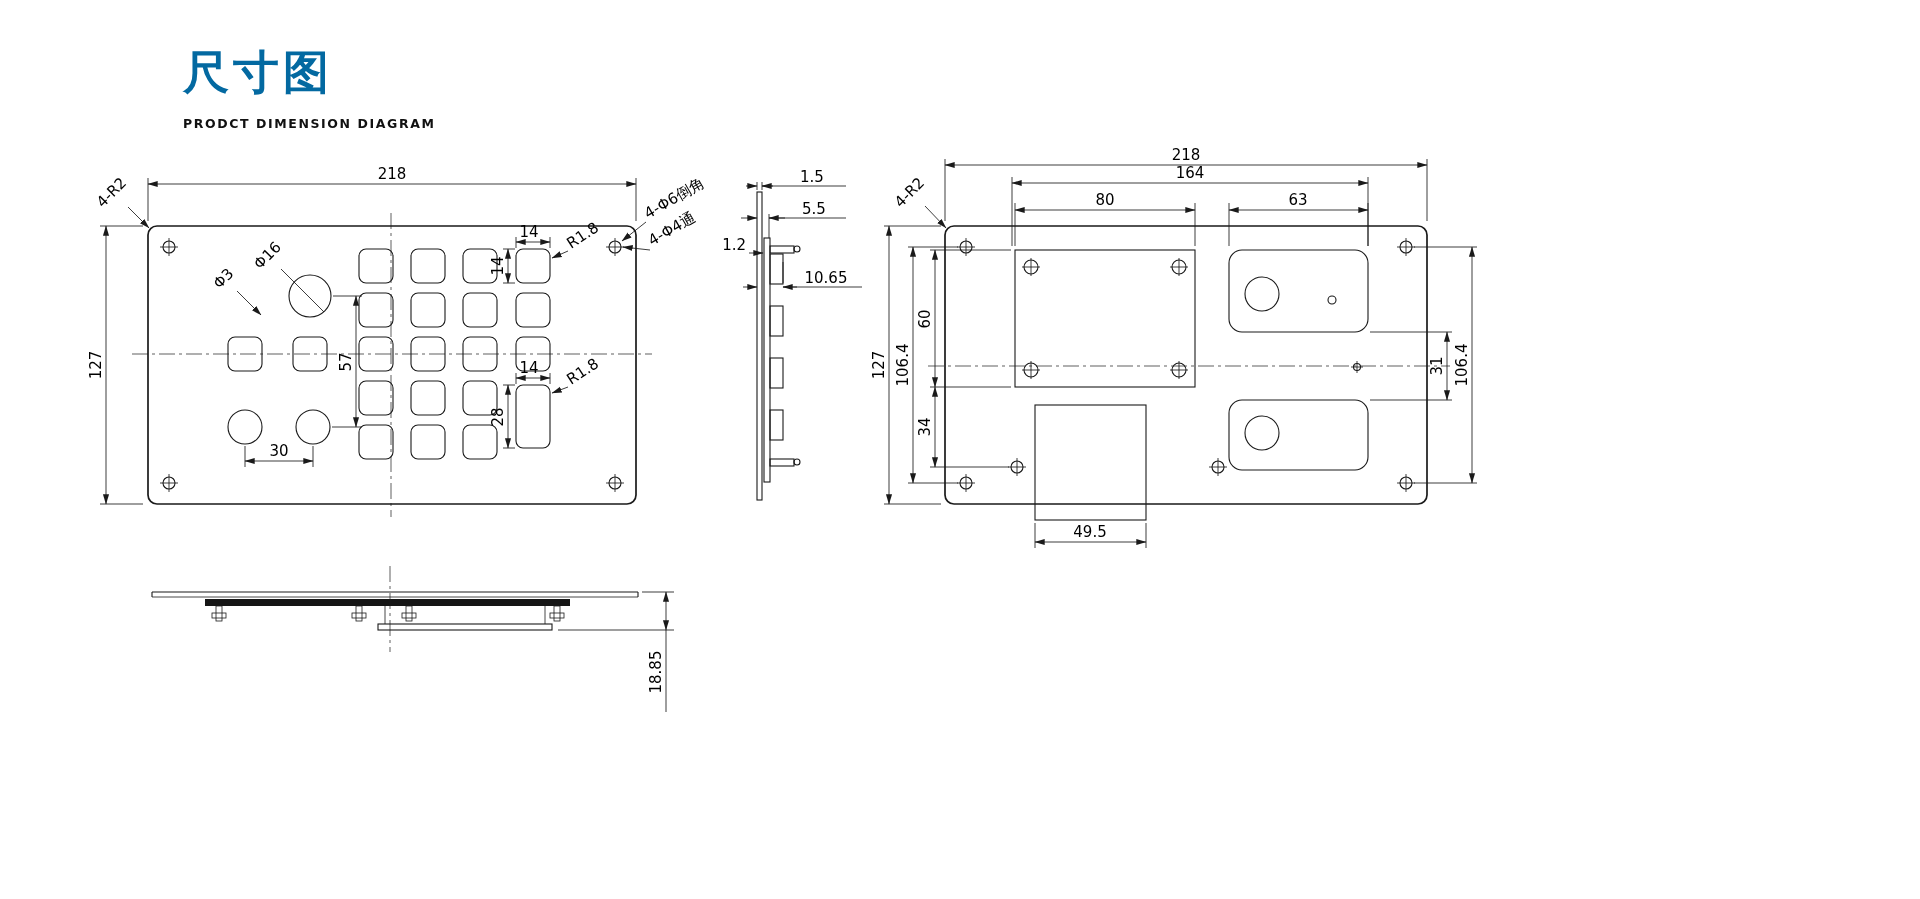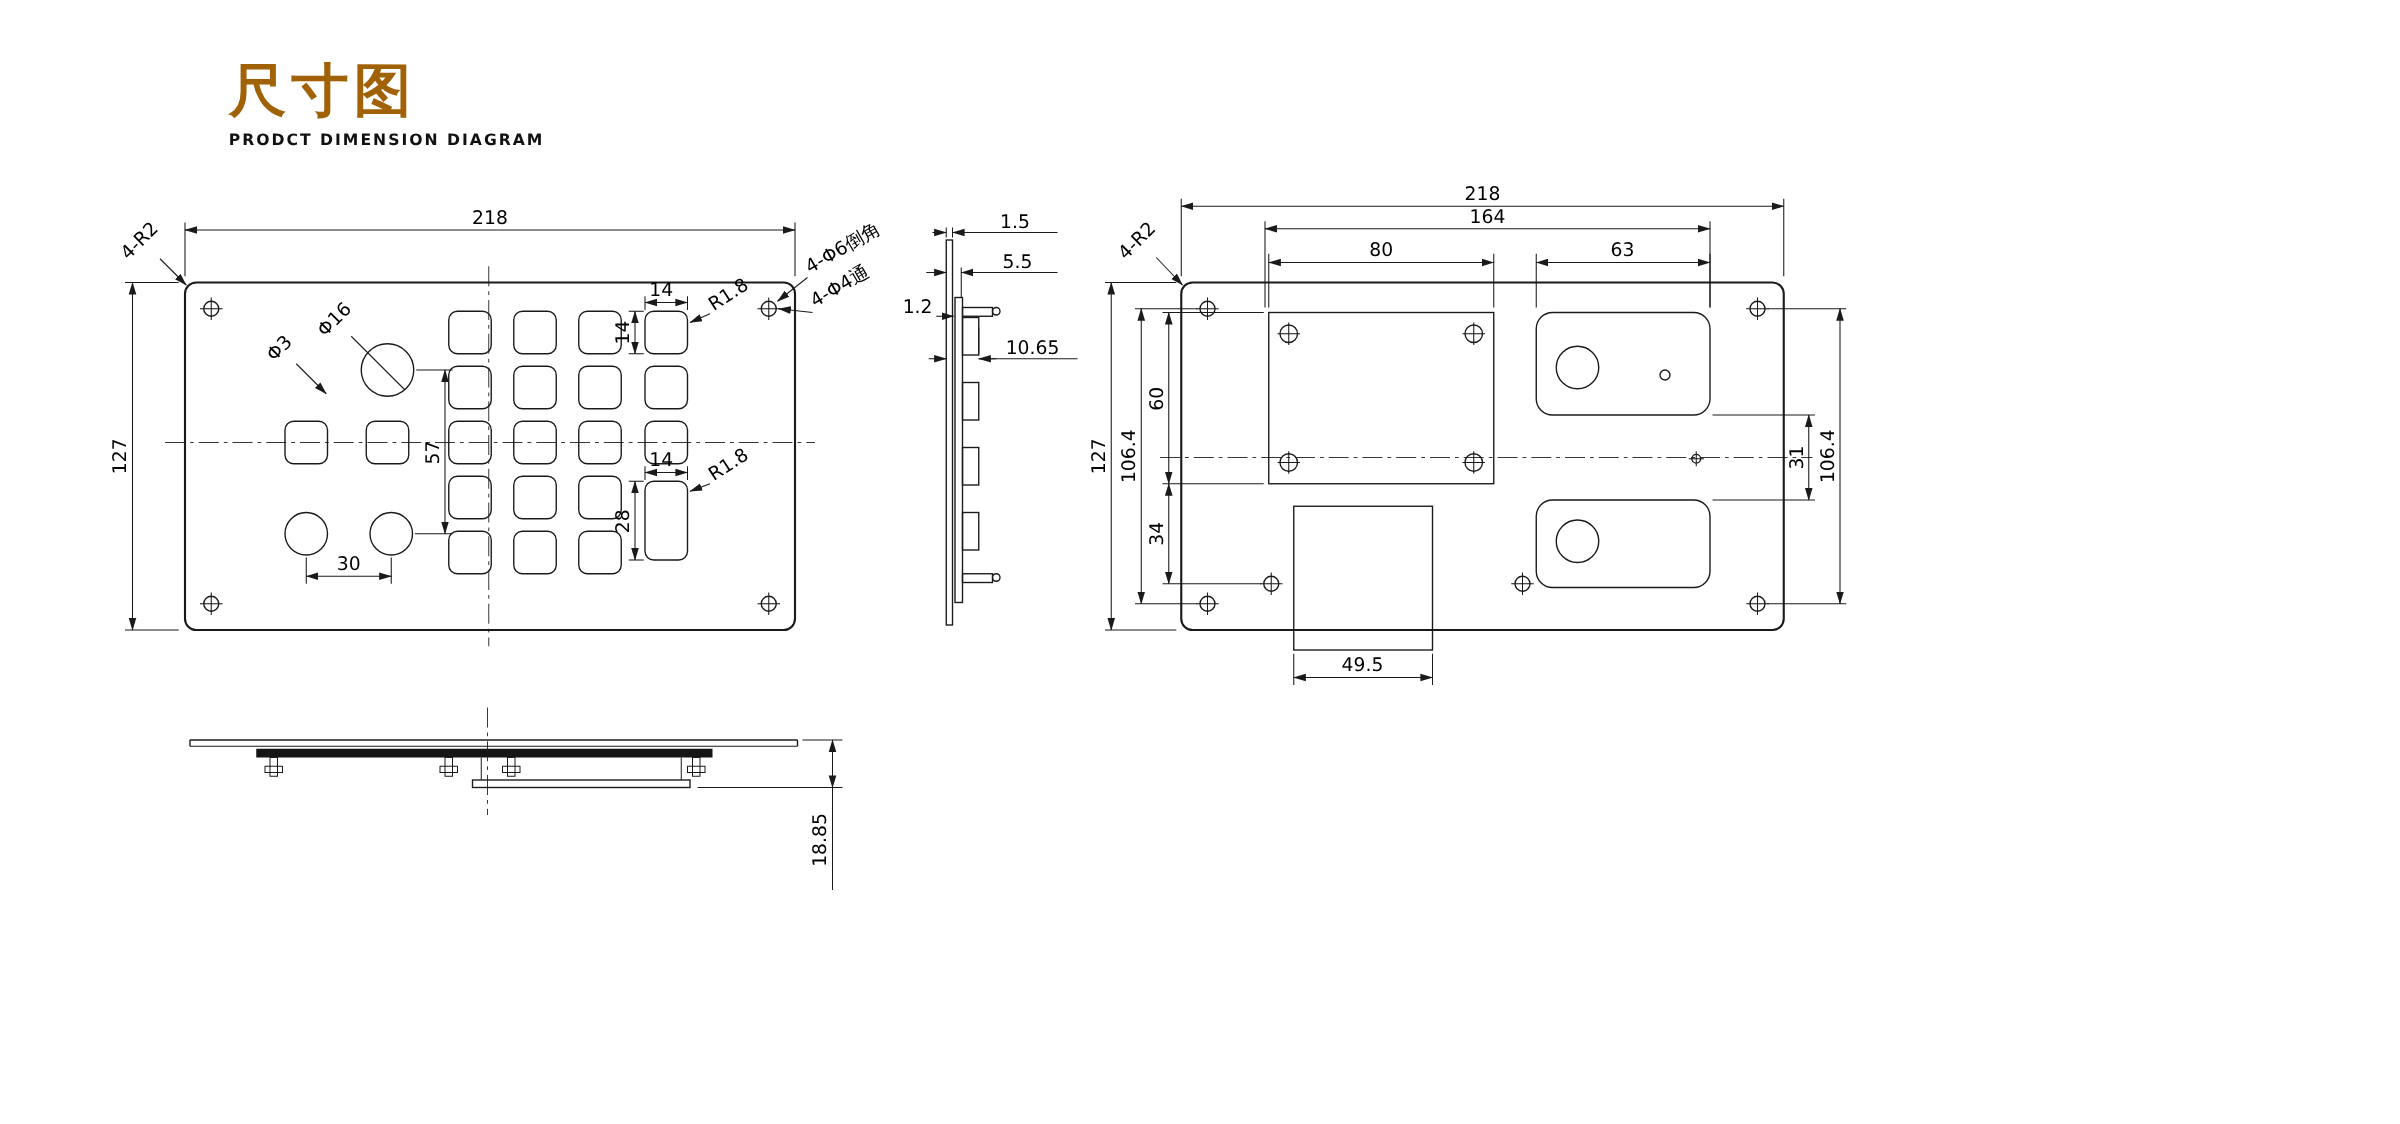--- a/index.html
+++ b/index.html
@@ -1,21 +1,21 @@
 <!DOCTYPE html>
 <html><head>
 <meta charset="utf-8">
 <style>
   * { margin:0; padding:0; box-sizing:border-box; }
   html,body { width:1920px; height:899px; background:#ffffff; overflow:hidden;
               font-family:"Liberation Sans", sans-serif; position:relative; }
   .titleblock { position:absolute; left:183px; top:42px; z-index:2; }
-  .page-title { font-size:46px; font-weight:900; color:#a16207; letter-spacing:4px;
+  .page-title { font-size:46px; font-weight:900; color:#0369a1; letter-spacing:4px;
                 font-family:"DejaVu Sans", sans-serif; }
-  .page-subtitle { margin-top:0; font-size:12.5px; font-weight:700; letter-spacing:1.6px; color:#111;
+  .page-subtitle { margin-top:12px; font-size:12.5px; font-weight:700; letter-spacing:1.6px; color:#111;
                    font-family:"DejaVu Sans", sans-serif; }
   svg.drawing { position:absolute; left:0; top:0; }
   .ln    { fill:none; stroke:#1a1a1a; stroke-width:1.1; }
   .thick { stroke-width:1.7; }
   .thin  { stroke-width:0.8; }
   .dl    { fill:none; stroke:#1a1a1a; stroke-width:0.85; }
   .cl    { fill:none; stroke:#1a1a1a; stroke-width:0.7; stroke-dasharray:16 4 3 4; }
   .dim   { font-family:"DejaVu Sans", sans-serif; font-size:15px; fill:#000; }
   .filldark { fill:#151515; stroke:none; }
 </style>

